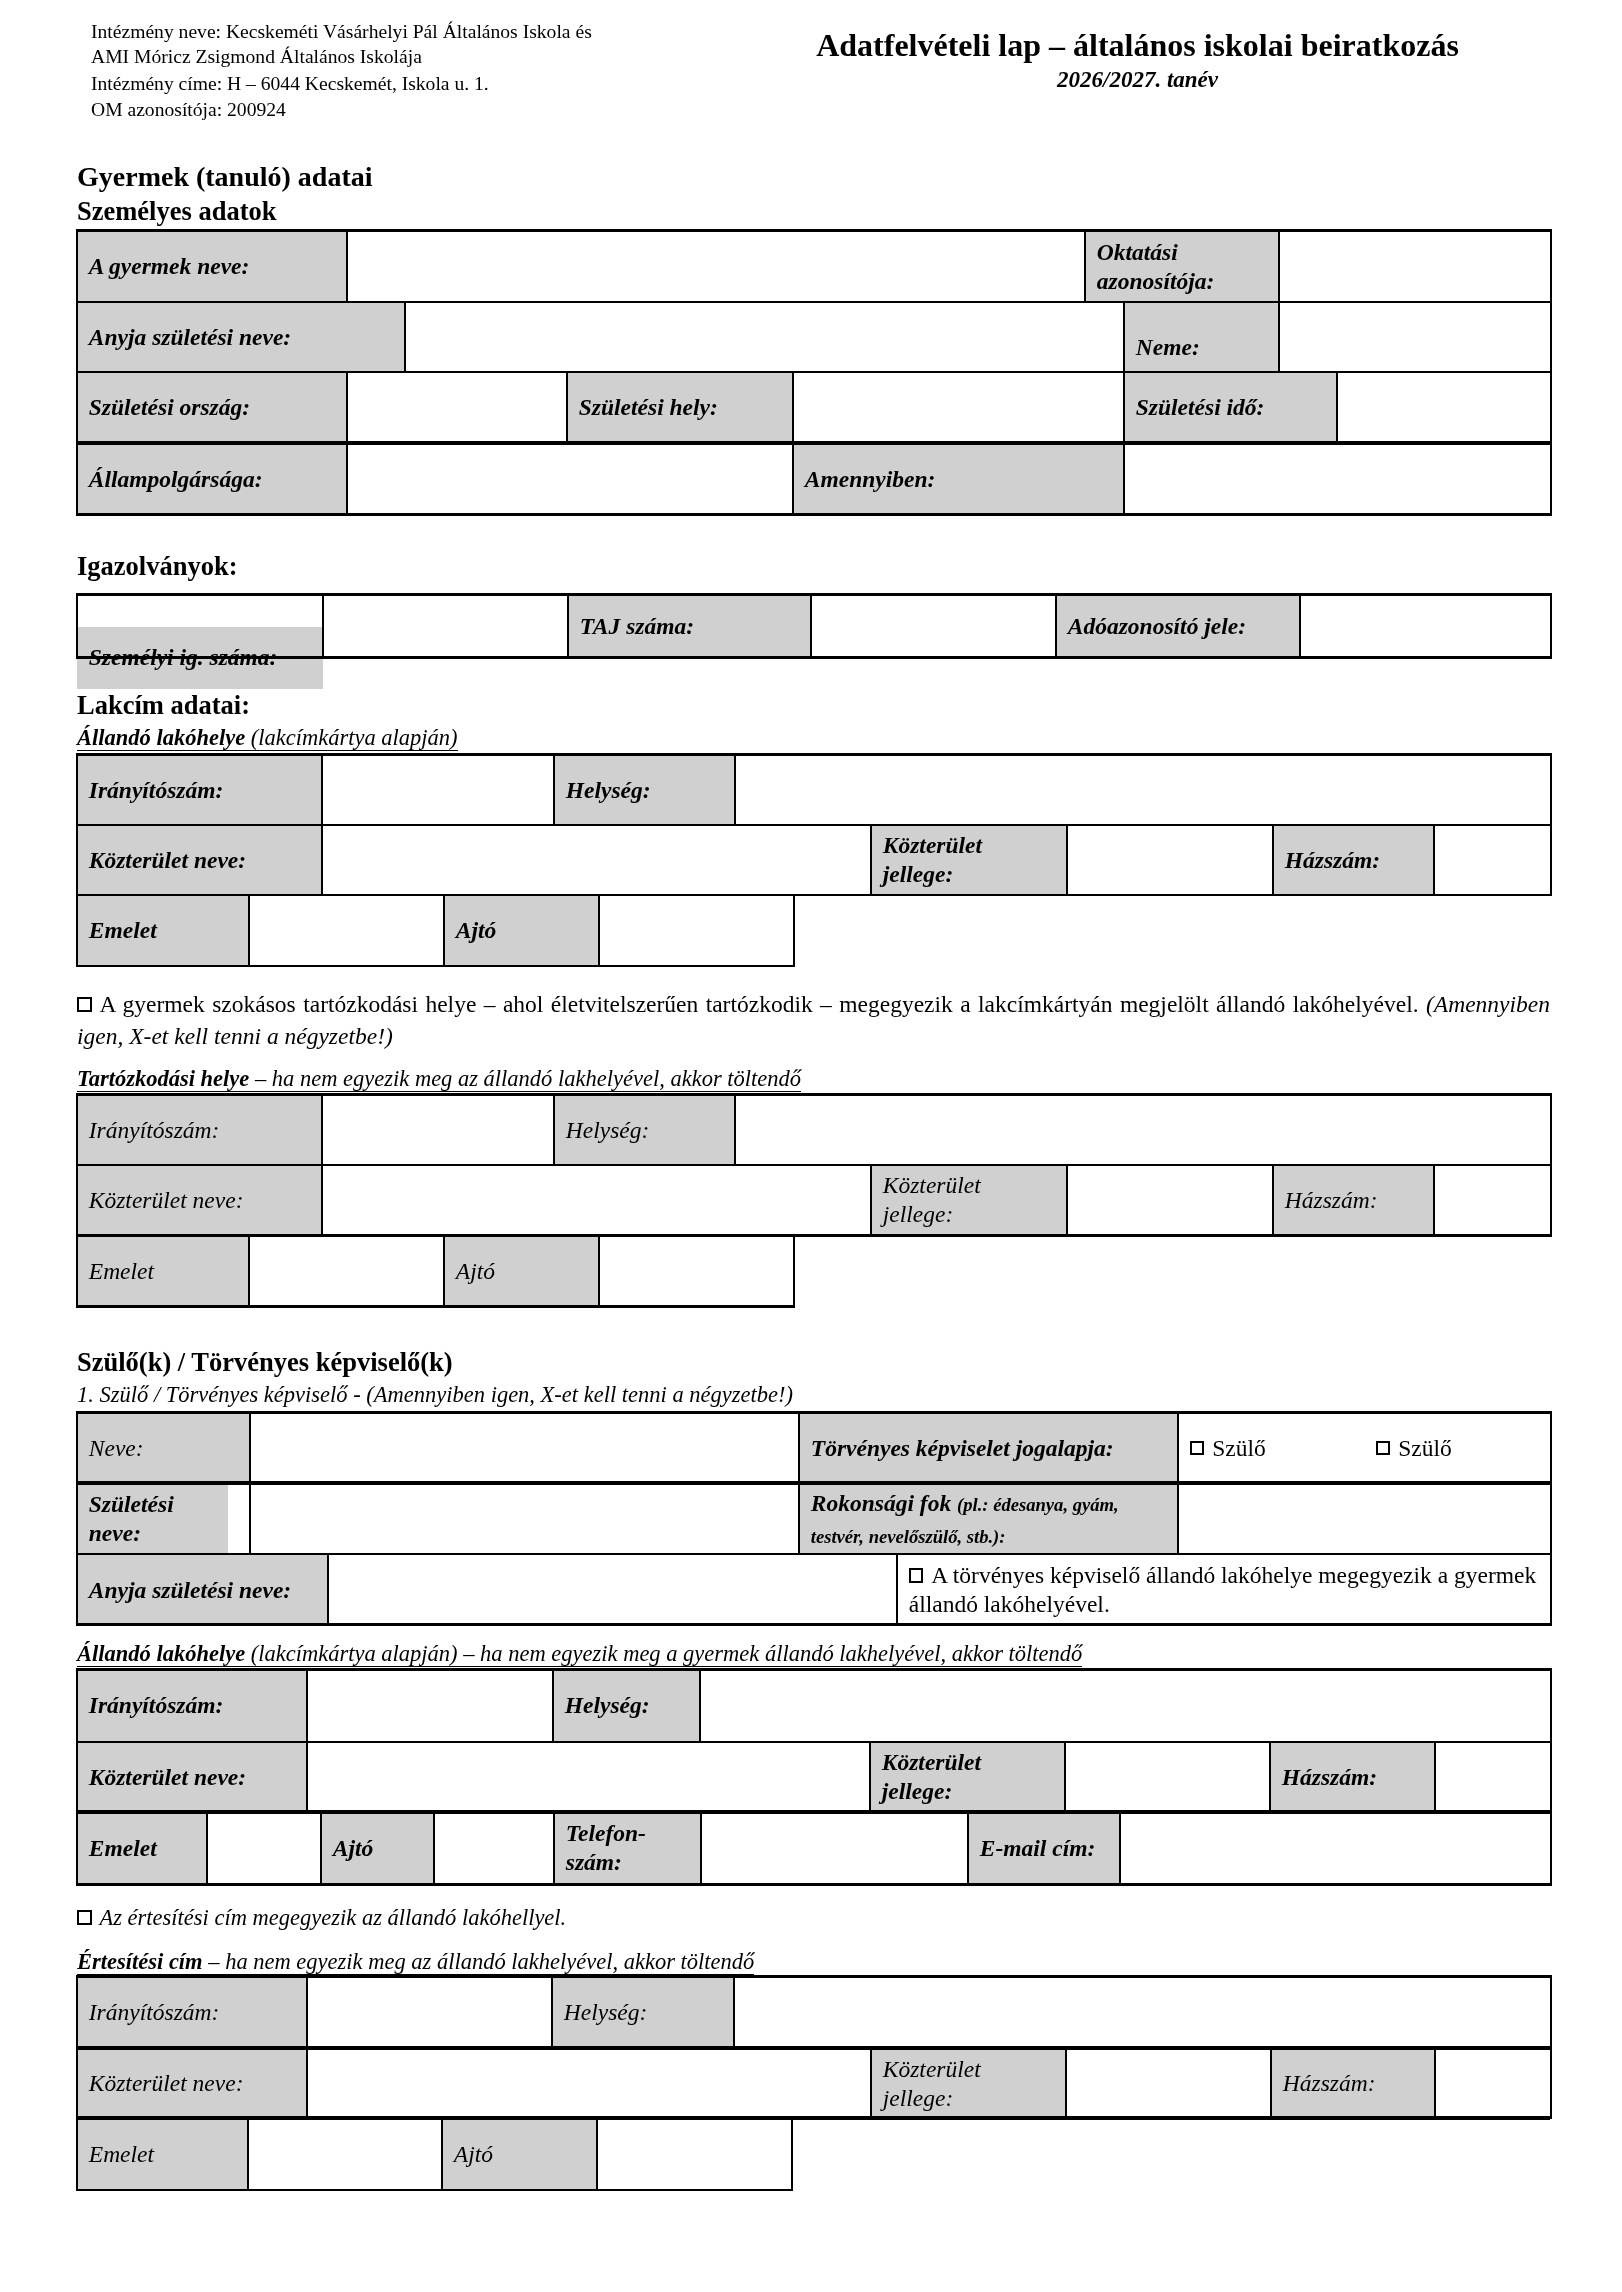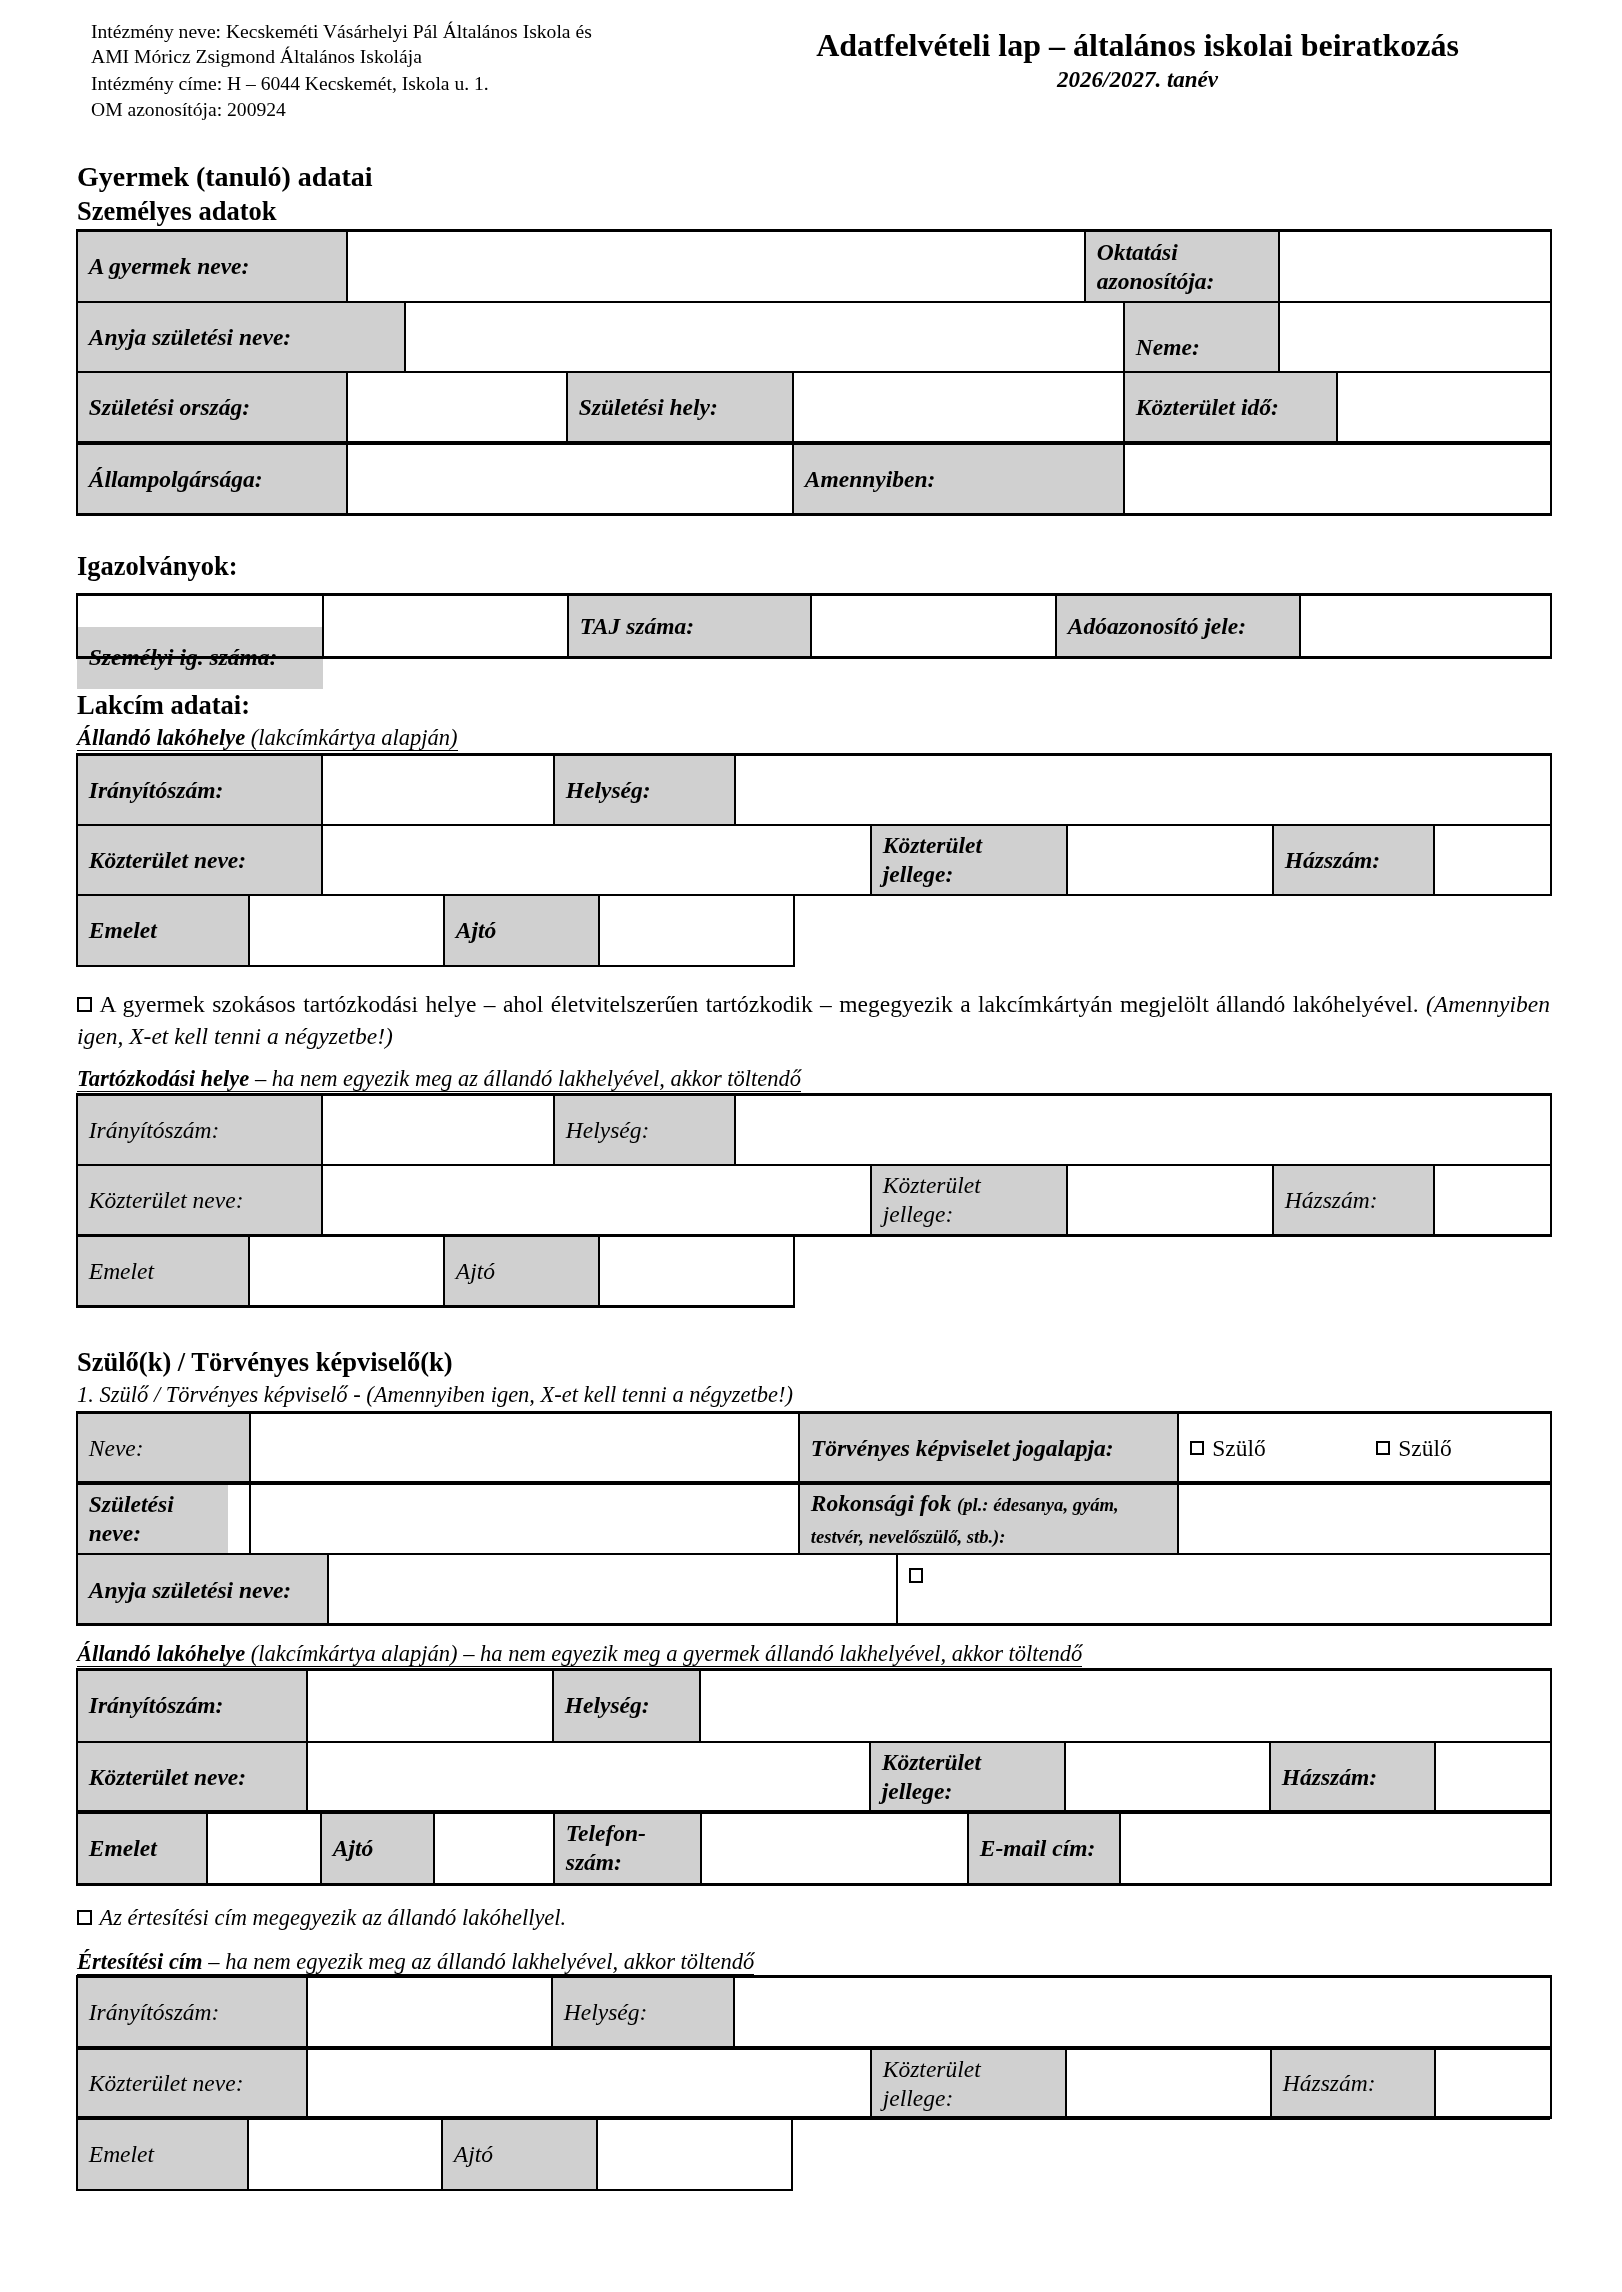--- a/index.html
+++ b/index.html
@@ -70,21 +70,21 @@
     </div>
 
   <div class="cell lab" style="left:77px;top:372px;width:270px;height:71px;">Születési ország:</div>
   <div class="cell inp" style="left:347px;top:372px;width:220px;height:71px;">
       <input type="text" style="">
     </div>
   <div class="cell lab" style="left:567px;top:372px;width:226px;height:71px;">Születési hely:</div>
   <div class="cell inp" style="left:793px;top:372px;width:331px;height:71px;">
       <input type="text" style="">
     </div>
-  <div class="cell lab" style="left:1124px;top:372px;width:213px;height:71px;">Közterület idő:</div>
+  <div class="cell lab" style="left:1124px;top:372px;width:213px;height:71px;">Születési idő:</div>
   <div class="cell inp" style="left:1337px;top:372px;width:214px;height:71px;">
       <input type="text" style="">
     </div>
 
   <div class="cell lab" style="left:77px;top:443px;width:270px;height:72px;">Állampolgársága:</div>
   <div class="cell inp" style="left:347px;top:443px;width:446px;height:72px;">
       <input type="text" style="">
     </div>
   <div class="cell lab" style="left:793px;top:443px;width:331px;height:72px;">Amennyiben:</div>
   <div class="cell inp" style="left:1124px;top:443px;width:426px;height:72px;">
@@ -266,21 +266,21 @@
     </div>
   <div class="cell lab" style="left:799px;top:1484px;width:379px;height:70px;display:block;padding-top:3.9px;line-height:30px;"><span>Rokonsági fok</span> <span class="small-it">(pl.: édesanya, gyám, testvér, nevelőszülő, stb.):</span></div>
   <div class="cell inp" style="left:1178px;top:1484px;width:372px;height:70px;">
       <input type="text" style="">
     </div>
 
   <div class="cell lab" style="left:77px;top:1555px;width:251px;height:70px;line-height:29px;">Anyja születési neve:</div>
   <div class="cell inp" style="left:328px;top:1555px;width:568px;height:70px;">
       <input type="text" style="">
     </div>
-  <div class="cell inp" style="left:897px;top:1555px;width:654px;height:70px;display:block;font-style:normal;font-size:23.5px;line-height:29px;padding-top:5.9px;"><span class="chk"></span></div>
+  <div class="cell inp" style="left:897px;top:1555px;width:654px;height:70px;display:block;font-style:normal;font-size:23.5px;line-height:29px;padding-top:5.9px;"><span class="chk"></span><span>A törvényes képviselő állandó lakóhelye megegyezik a gyermek állandó lakóhelyével.</span></div>
 
   <div class="hline thick" style="left:77px;top:1481px;width:1473px;"></div>
   <div class="hline" style="left:77px;top:1553px;width:1473px;"></div>
   <div class="vline" style="left:249px;top:1413px;height:140px;"></div>
   <div class="vline" style="left:798px;top:1413px;height:140px;"></div>
   <div class="vline" style="left:1177px;top:1413px;height:140px;"></div>
   <div class="vline" style="left:327px;top:1555px;height:70px;"></div>
   <div class="vline" style="left:896px;top:1555px;height:70px;"></div>
   <div class="frame thick" style="left:76px;top:1411px;width:1476px;height:215px;"></div>
 </div>

